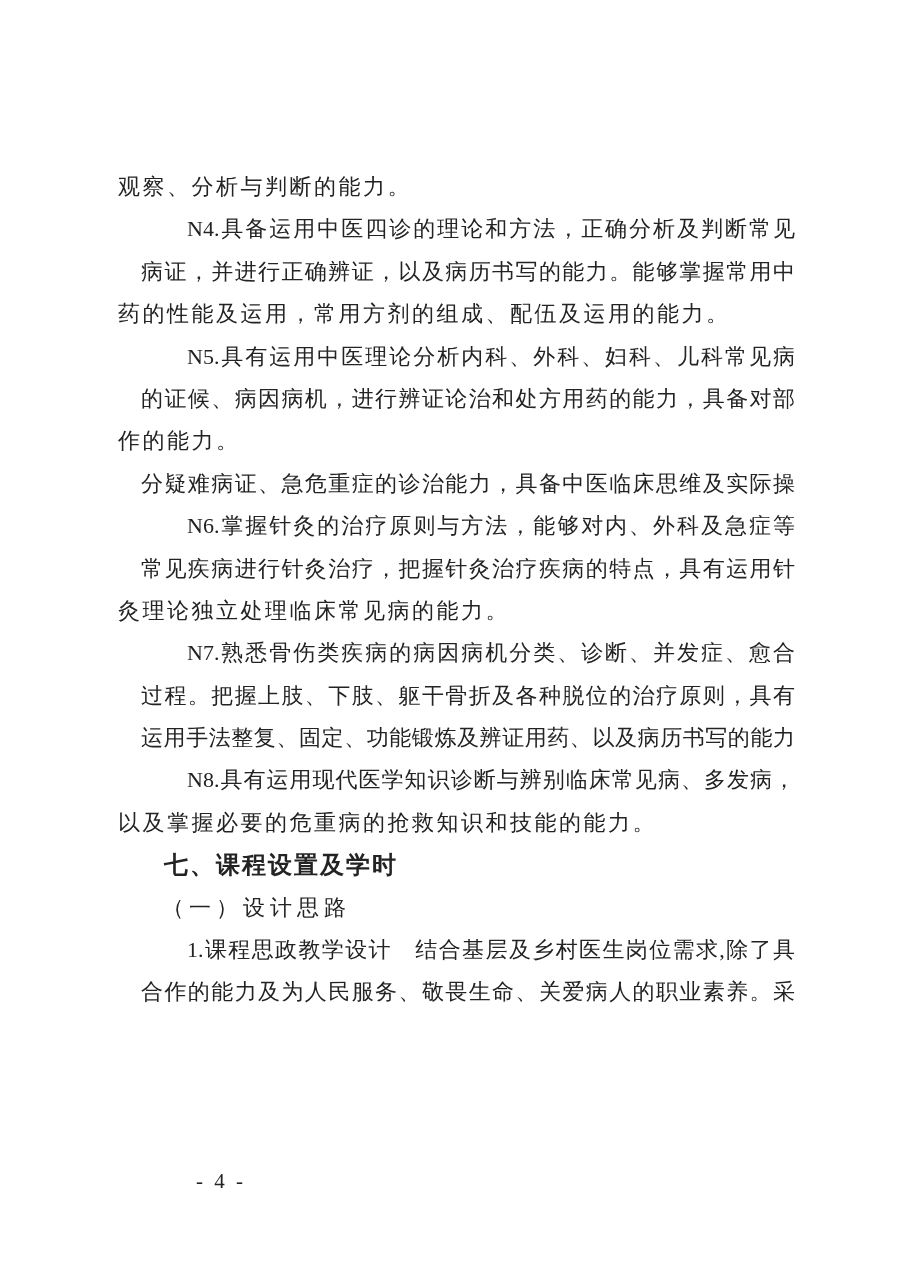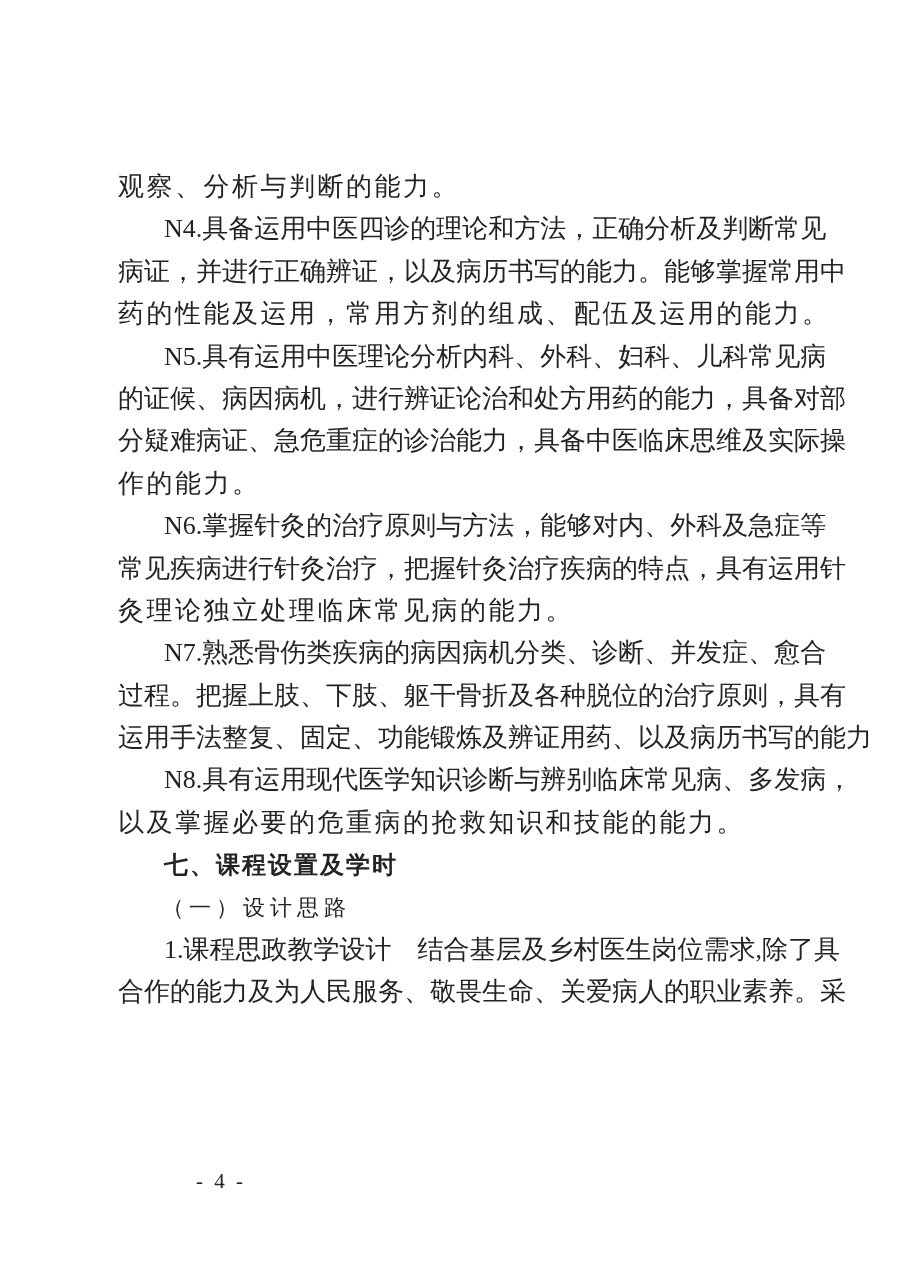--- a/index.html
+++ b/index.html
@@ -18,29 +18,30 @@
   }
   .content {
     position: absolute;
     left: 118px;
     top: 166px;
     width: 677px;
   }
   .line {
     height: 42.4px;
     line-height: 42.4px;
-    font-size: 26px;
+    font-size: 22px;
     white-space: nowrap;
     letter-spacing: 2px;
   }
   
   .full {
     text-align: justify;
     text-align-last: justify;
     letter-spacing: 0;
+    margin-left: 23px;
   }
   
   .end {
     text-align: left;
     letter-spacing: 2.5px;
   }
   
   .ind {
     padding-left: 46px;
   }
@@ -71,22 +72,22 @@
 <body>
 
 <div class="page">
   <div class="content">
     <div class="line end">观察、分析与判断的能力。</div>
     <div class="line full ind">N4.具备运用中医四诊的理论和方法，正确分析及判断常见</div>
     <div class="line full">病证，并进行正确辨证，以及病历书写的能力。能够掌握常用中</div>
     <div class="line end">药的性能及运用，常用方剂的组成、配伍及运用的能力。</div>
     <div class="line full ind">N5.具有运用中医理论分析内科、外科、妇科、儿科常见病</div>
     <div class="line full">的证候、病因病机，进行辨证论治和处方用药的能力，具备对部</div>
+    <div class="line end">作的能力。</div>
     <div class="line full">分疑难病证、急危重症的诊治能力，具备中医临床思维及实际操</div>
-    <div class="line end">作的能力。</div>
     <div class="line full ind">N6.掌握针灸的治疗原则与方法，能够对内、外科及急症等</div>
     <div class="line full">常见疾病进行针灸治疗，把握针灸治疗疾病的特点，具有运用针</div>
     <div class="line end">灸理论独立处理临床常见病的能力。</div>
     <div class="line full ind">N7.熟悉骨伤类疾病的病因病机分类、诊断、并发症、愈合</div>
     <div class="line full">过程。把握上肢、下肢、躯干骨折及各种脱位的治疗原则，具有</div>
     <div class="line full">运用手法整复、固定、功能锻炼及辨证用药、以及病历书写的能力</div>
     <div class="line full ind">N8.具有运用现代医学知识诊断与辨别临床常见病、多发病，</div>
     <div class="line end">以及掌握必要的危重病的抢救知识和技能的能力。</div>
     <div class="line end ind heading">七、课程设置及学时</div>
     <div class="line end ind-sub subheading">（一）设计思路</div>

